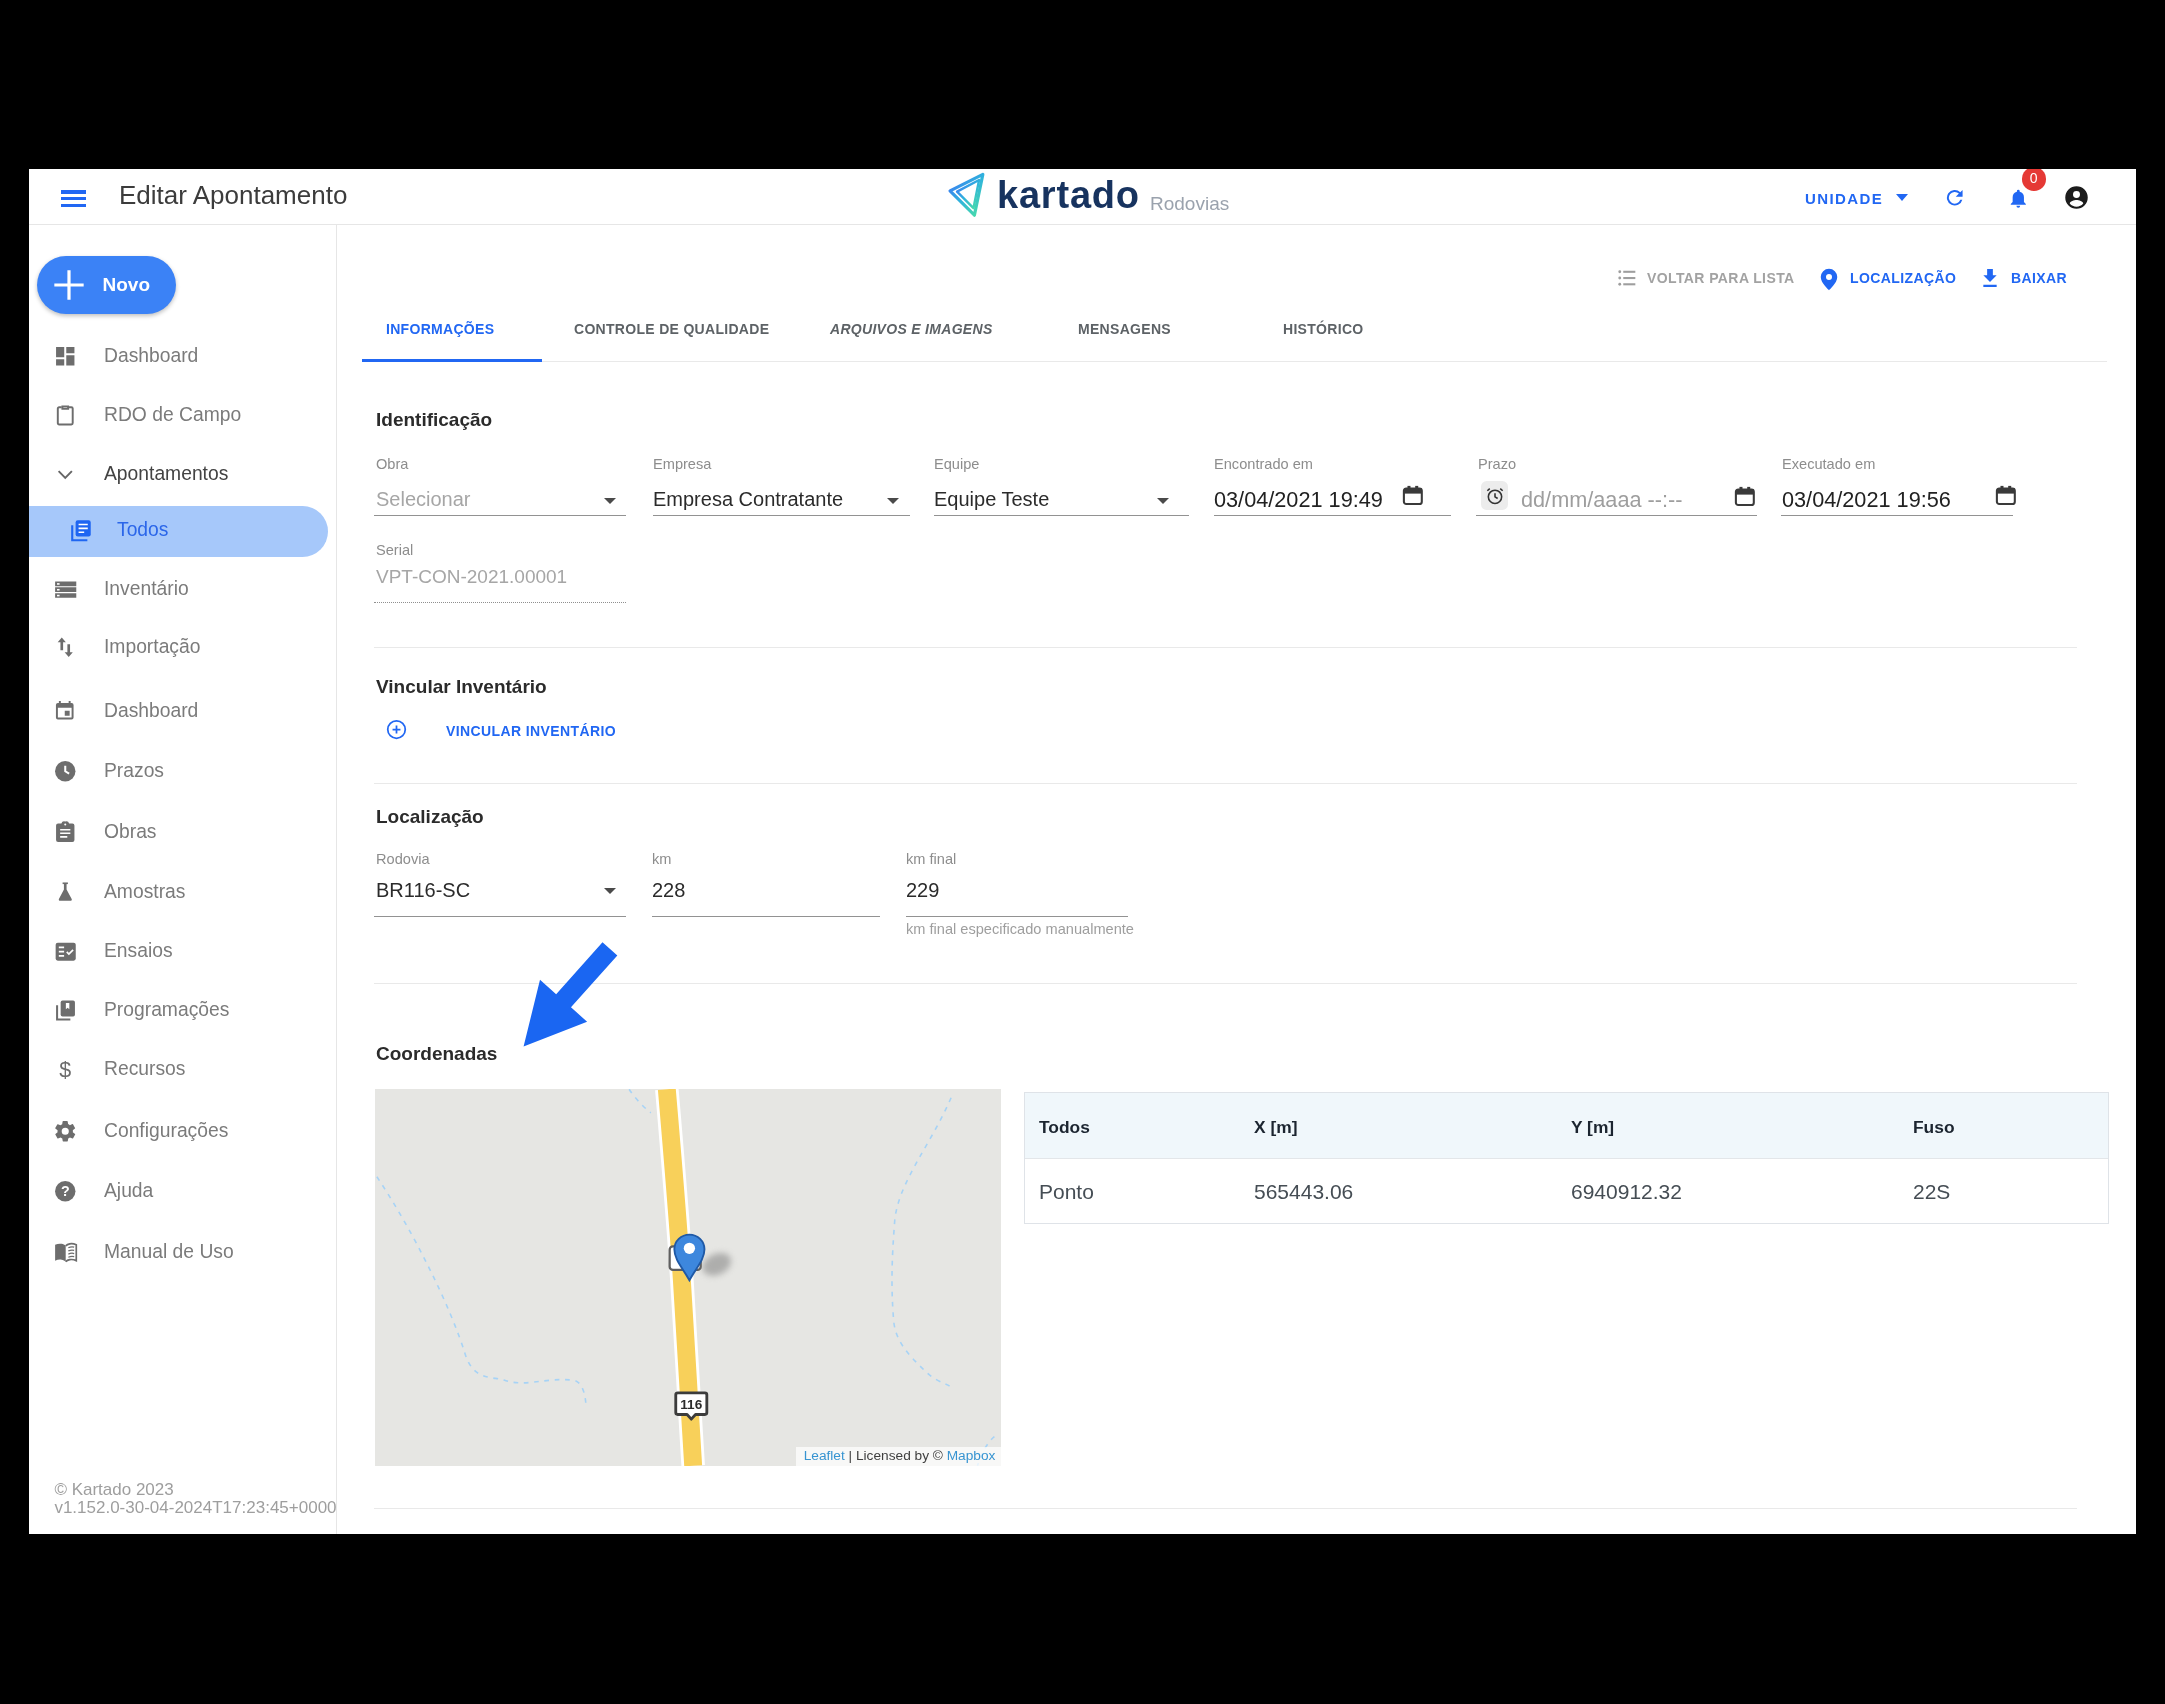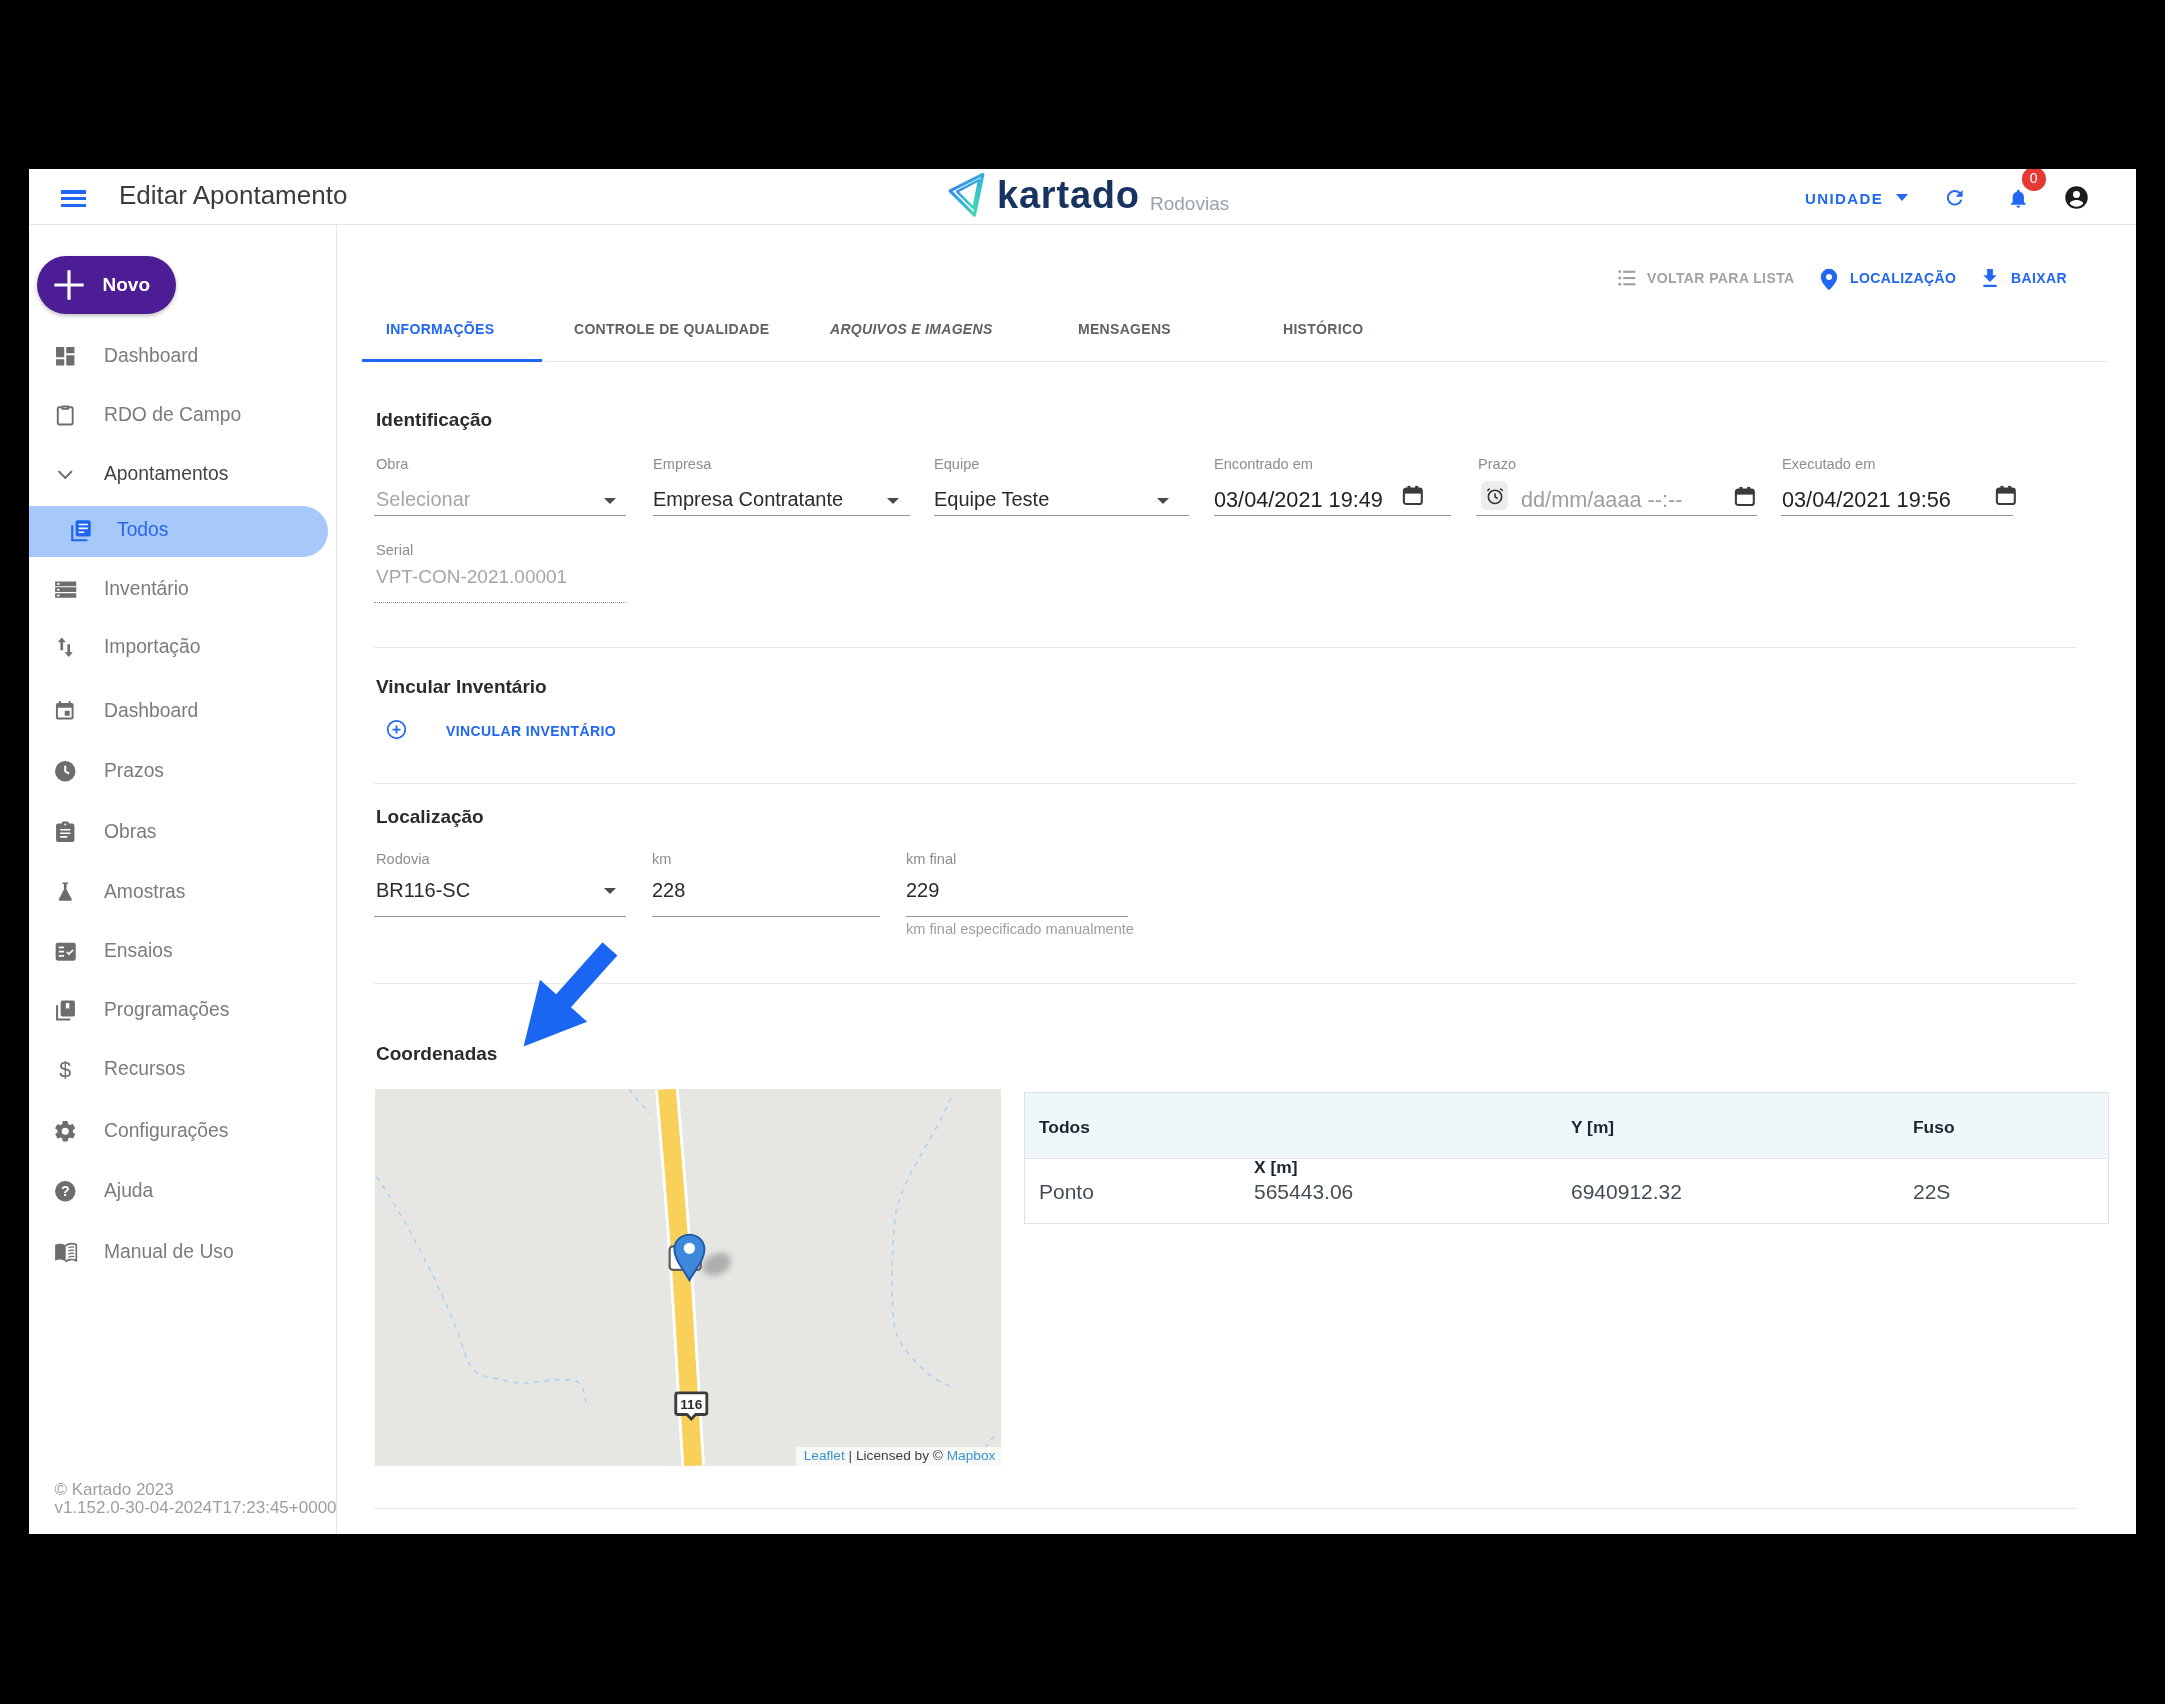--- a/index.html
+++ b/index.html
@@ -47,21 +47,21 @@
     </svg>
   <svg class="abs" style="left:1978px;top:17px;" width="22.6" height="24.5" viewBox="0 0 24 24">
       <path fill="#2167f3" d="M12 22a2 2 0 0 0 2-2h-4a2 2 0 0 0 2 2zm6-6v-5a6 6 0 0 0-4.5-5.8V4.5a1.5 1.5 0 0 0-3 0v.7A6 6 0 0 0 6 11v5l-2 2v1h16v-1z"></path>
     </svg>
   <div class="abs" style="left:1993px;top:-1.9px;width:23.5px;height:23.5px;border-radius:50%;background:#e53935;color:#fff;font-size:14px;text-align:center;line-height:23.5px;">0</div>
   <svg class="abs" style="left:2034px;top:15px;" width="27" height="27" viewBox="0 0 24 24">
       <path fill="#1c1c1c" d="M12 2a10 10 0 1 0 0 20 10 10 0 0 0 0-20zm0 4.2a3.1 3.1 0 1 1 0 6.2 3.1 3.1 0 0 1 0-6.2zm0 14a7.8 7.8 0 0 1-6-2.8c.03-2 4-3.1 6-3.1s5.97 1.1 6 3.1a7.8 7.8 0 0 1-6 2.8z"></path>
     </svg>
 
   <div class="abs" style="left:307px;top:56px;width:0.9px;height:1309px;background:#e6e6e6;"></div>
-  <div class="abs" style="left:7.5px;top:87px;width:139px;height:58px;border-radius:29px;background:#4c1d95;box-shadow:0 1.9px 4.7px rgba(0,0,0,.25);">
+  <div class="abs" style="left:7.5px;top:87px;width:139px;height:58px;border-radius:29px;background:#3b82f6;box-shadow:0 1.9px 4.7px rgba(0,0,0,.25);">
     <svg style="position:absolute;left:16px;top:13px;" width="32" height="32" viewBox="0 0 24 24">
         <path stroke="#fff" stroke-width="2.4" d="M12 1v22M1 12h22"></path>
       </svg>
     <div style="position:absolute;left:66px;top:18px;font-size:19px;font-weight:bold;color:#fff;">Novo</div>
   </div>
   <div style="position:absolute;left:23.5px;top:175px;width:24.5px;height:24.5px;"><svg width="24.5" height="24.5" viewBox="0 0 24 24">
         <path fill="#6d6d6d" d="M3 3h8v10H3zM13 3h8v6h-8zM13 11h8v10h-8zM3 15h8v6H3z"></path>
       </svg></div>
 <div style="position:absolute;left:75px;top:176px;font-size:19.3px;color:#7b7b7b;">Dashboard</div>
 <div style="position:absolute;left:23.5px;top:234px;width:24.5px;height:24.5px;"><svg width="24.5" height="24.5" viewBox="0 0 24 24">
@@ -303,21 +303,21 @@
         <text x="18" y="18.5" text-anchor="middle" font-size="14.5" font-weight="bold" fill="#2b2b2b" font-family="Liberation Sans,sans-serif">116</text>
       </g>
     </svg>
     <div style="position:absolute;right:0;bottom:0;height:19px;background:rgba(255,255,255,.72);font-size:13.7px;color:#3f3f3f;padding:0 5.6px 0 7.5px;line-height:18px;white-space:nowrap;"><span style="color:#3794d1">Leaflet</span> | Licensed by © <span style="color:#3794d1">Mapbox</span></div>
   </div>
 
   <div class="abs" style="left:995px;top:923px;width:1085px;height:132px;border:0.9px solid #dfe3e8;">
     <div style="position:absolute;left:0;top:0;width:100%;height:65px;background:#f0f7fb;"></div>
     <div style="position:absolute;left:0;top:65px;width:100%;height:0.9px;background:#e3e6e9;"></div>
     <div style="position:absolute;left:14px;top:23.5px;font-size:17.4px;font-weight:bold;color:#1c2530;">Todos</div>
-    <div style="position:absolute;left:229px;top:23.5px;font-size:17.4px;font-weight:bold;color:#1c2530;margin-top:40px;">X [m]</div>
+    <div style="position:absolute;left:229px;top:23.5px;font-size:17.4px;font-weight:bold;color:#1c2530;">X [m]</div>
     <div style="position:absolute;left:546px;top:23.5px;font-size:17.4px;font-weight:bold;color:#1c2530;">Y [m]</div>
     <div style="position:absolute;left:888px;top:23.5px;font-size:17.4px;font-weight:bold;color:#1c2530;">Fuso</div>
     <div style="position:absolute;left:14px;top:87px;font-size:21px;color:#454d54;">Ponto</div>
     <div style="position:absolute;left:229px;top:87px;font-size:21px;color:#454d54;">565443.06</div>
     <div style="position:absolute;left:546px;top:87px;font-size:21px;color:#454d54;">6940912.32</div>
     <div style="position:absolute;left:888px;top:87px;font-size:21px;color:#454d54;">22S</div>
   </div>
 
   <div class="hr" style="left:345px;top:1339px;width:1703px;"></div>
 

